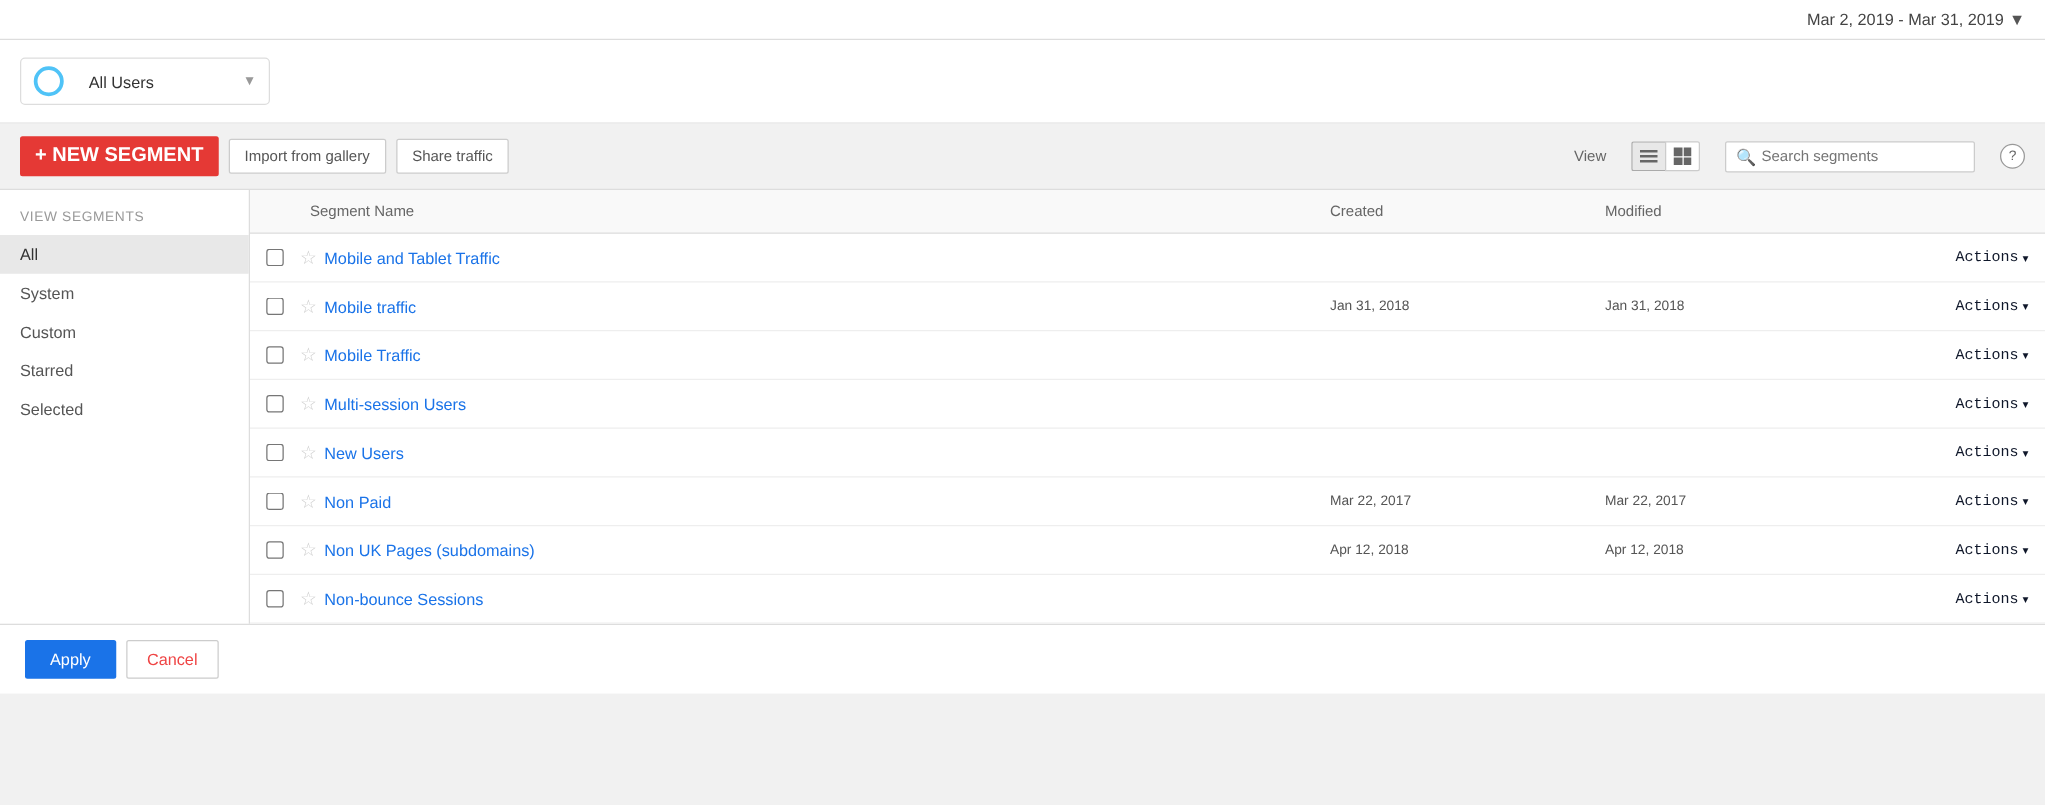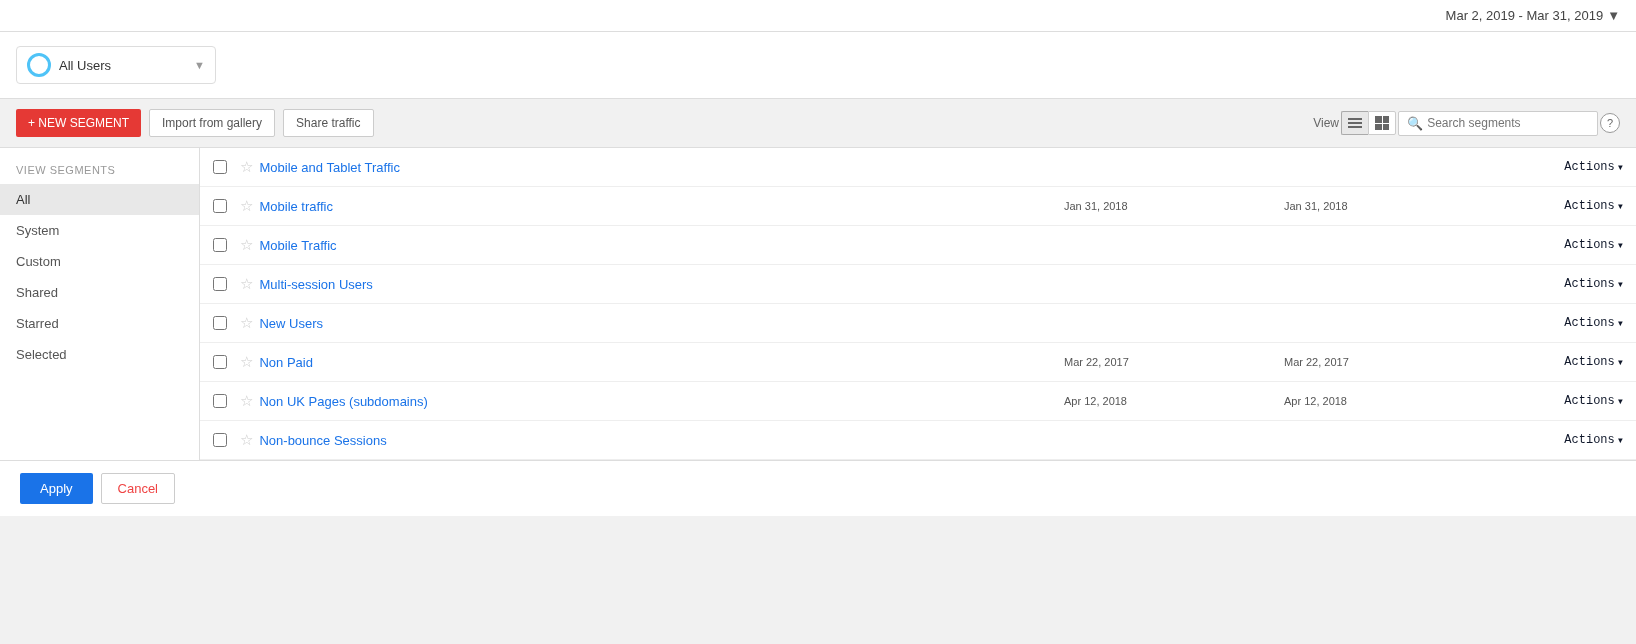--- a/index.html
+++ b/index.html
@@ -25,21 +25,21 @@
       padding: 14px 16px;
       display: flex;
       gap: 12px;
       align-items: center;
       border-bottom: 1px solid #ddd;
     }
 
     .segment-chip {
       display: flex;
       align-items: center;
-      gap: 8px;
+      gap: 20px;
       border: 1px solid #ddd;
       border-radius: 4px;
       padding: 6px 10px;
       background: #fff;
       min-width: 200px;
       cursor: pointer;
     }
     .segment-chip .circle-icon {
       width: 24px;
       height: 24px;
@@ -97,41 +97,41 @@
       align-items: center;
       gap: 8px;
       border-bottom: 1px solid #ddd;
     }
 
     .btn-new-segment {
       background: #e53935;
       color: #fff;
       border: none;
       padding: 7px 12px;
-      font-size: 12px;
-      font-weight: normal;
+      font-size: 16px;
+      font-weight: bold;
       cursor: pointer;
       border-radius: 2px;
     }
 
     .btn-outline {
       background: #fff;
       color: #555;
       border: 1px solid #ccc;
       padding: 6px 12px;
       font-size: 12px;
       cursor: pointer;
       border-radius: 2px;
     }
 
     .toolbar-right {
       margin-left: auto;
       display: flex;
       align-items: center;
-      gap: 2px;
+      gap: 20px;
     }
 
     .view-label {
       font-size: 12px;
       color: #666;
     }
 
     .view-btn {
       border: 1px solid #ccc;
       background: #fff;
@@ -413,27 +413,33 @@
     </div>
   </div>
 
   <div class="content-area">
 
     <div class="sidebar">
       <div class="sidebar-section-label">VIEW SEGMENTS</div>
       <div class="sidebar-item active">All</div>
       <div class="sidebar-item">System</div>
       <div class="sidebar-item">Custom</div>
-      <div class="sidebar-item">Shared</div>
       <div class="sidebar-item">Starred</div>
       <div class="sidebar-item">Selected</div>
     </div>
 
     <div class="table-area">
 
+      <div class="table-header">
+        <div class="table-header-cell"></div>
+        <div class="table-header-cell">Segment Name</div>
+        <div class="table-header-cell">Created</div>
+        <div class="table-header-cell">Modified</div>
+        <div class="table-header-cell"></div>
+      </div>
 
       <div class="table-scroll">
 
         <div class="table-row">
           <div class="row-checkbox">
               <input type="checkbox" style="">
             </div>
           <div class="segment-name-cell">
             <span class="star-icon">☆</span>
             <span>Mobile and Tablet Traffic</span>

